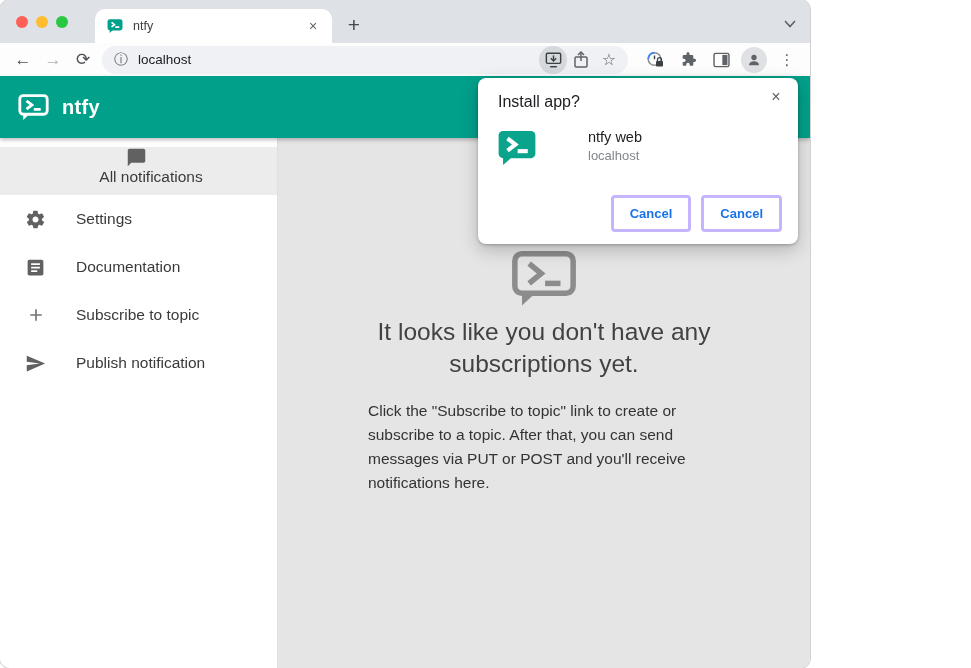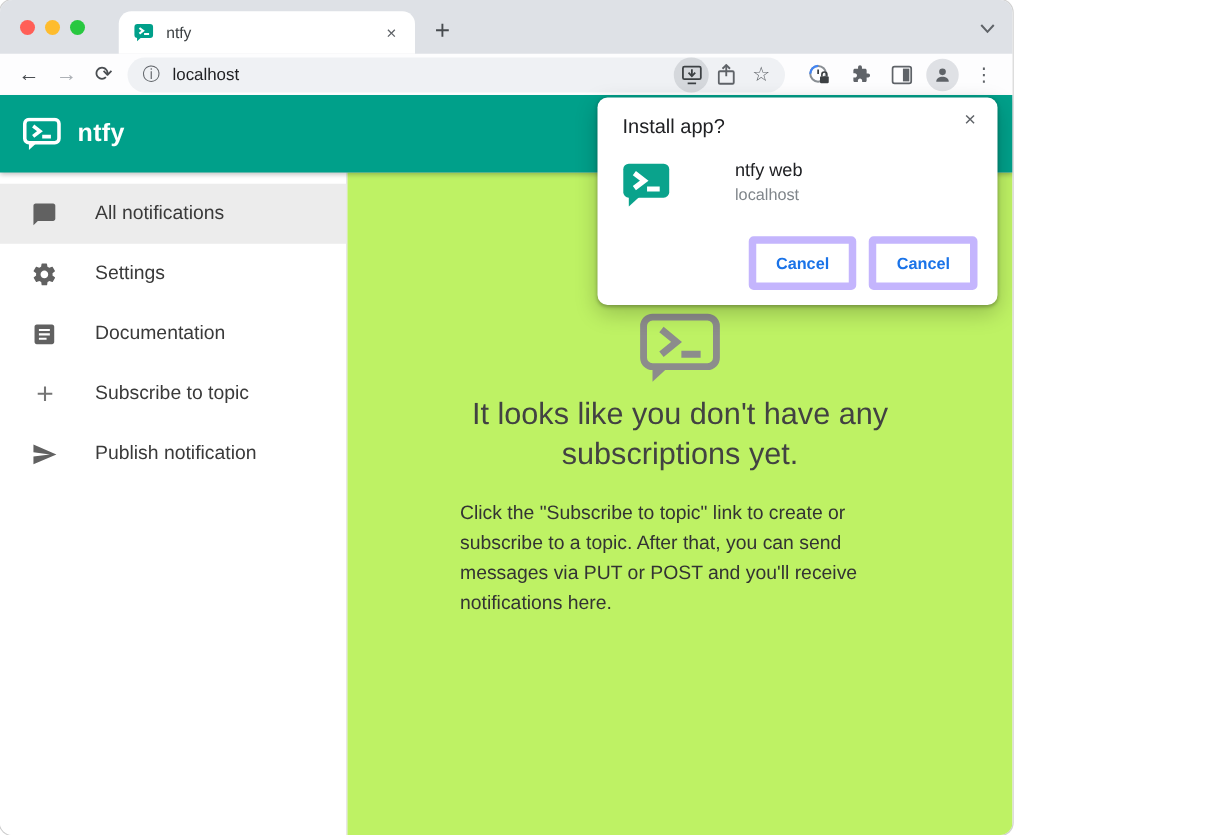--- a/index.html
+++ b/index.html
@@ -47,46 +47,46 @@
   .brand { color:#fff; font-size:20px; font-weight:bold; letter-spacing:.3px; }
   .hspacer { flex:1; }
   .signin { color:#fff; font-size:13px; font-weight:bold; letter-spacing:.6px; padding:9px 8px; margin-right:10px; }
   .signup { color:#fff; font-size:13px; font-weight:bold; letter-spacing:.6px; border:1.5px solid #fff;
             border-radius:6px; padding:9px 17px; margin-right:3px; }
 
   
   .app-body { display:flex; height:530px; }
   .sidebar { width:278px; background:#fff; border-right:1px solid #E0E0E0; padding-top:9px; }
   .side-item { height:48px; display:flex; align-items:center; padding-left:25px; cursor:default; }
-  .side-item.selected { background:#ECECEC; }
+  .side-item.selected { background:#ECECEC;flex-direction:column; }
   .side-item .sicon { width:21px; height:21px; margin-right:30px; color:#616161; flex:none;
                       display:flex; align-items:center; justify-content:center; }
   .side-item .slabel { font-size:15.5px; color:#3A3A3A; }
-  .content { flex:1; background:#bef264; display:flex; flex-direction:column; align-items:center;
+  .content { flex:1; background:#e5e5e5; display:flex; flex-direction:column; align-items:center;
              padding-top:112px; }
   .empty-logo { color:#8C8C8C; }
   .empty-title { margin-top:8px; max-width:430px; text-align:center; font-size:24.5px; font-weight:400;
                  color:#424242; line-height:32px; }
   .empty-text { width:352px; margin-top:19px; font-size:15.5px; color:#333; line-height:24px; }
   .empty-more { width:352px; margin-top:16px; font-size:15.5px; color:#333; line-height:24px; }
   .tlink { color:#338574; text-decoration:none; border-bottom:1.5px dashed #338574; cursor:pointer; }
 
   
   .dialog { position:absolute; left:478px; top:78px; width:320px; height:166px; background:#fff;
             border-radius:8px; box-shadow:0 1px 3px rgba(0,0,0,.25), 0 6px 18px rgba(0,0,0,.22);
             z-index:5; display:flex; flex-direction:column; padding:15px 16px 12px 20px; }
   .dlg-close { position:absolute; top:9px; right:12px; font-size:16px; color:#5F6368; width:20px; height:20px;
                text-align:center; line-height:20px; }
   .dlg-title { font-size:16px; color:#202124; }
   .dlg-row { display:flex; align-items:flex-start; margin-top:18px;gap:32px; }
   .dlg-appicon { width:38px; height:38px; margin-right:20px; flex:none; }
   .dlg-name { font-size:14.5px; color:#202124; }
   .dlg-origin { font-size:13px; color:#80868B; margin-top:3px; }
   .dlg-btns { margin-top:auto; display:flex; justify-content:flex-end; gap:10px; }
-  .dlg-btn { background:#fff; border:6px solid #c4b5fd; border-radius:4px; padding:8px 16px;
+  .dlg-btn { background:#fff; border:3px solid #c4b5fd; border-radius:4px; padding:8px 16px;
              font-family:inherit; font-size:13px; font-weight:bold; color:#1A73E8; cursor:pointer; min-width:72px; }
 </style>
 </head>
 <body>
 
 <div class="window">
 
   <div class="tabstrip">
     <div class="traffic">
       <span class="tl-close"></span>

